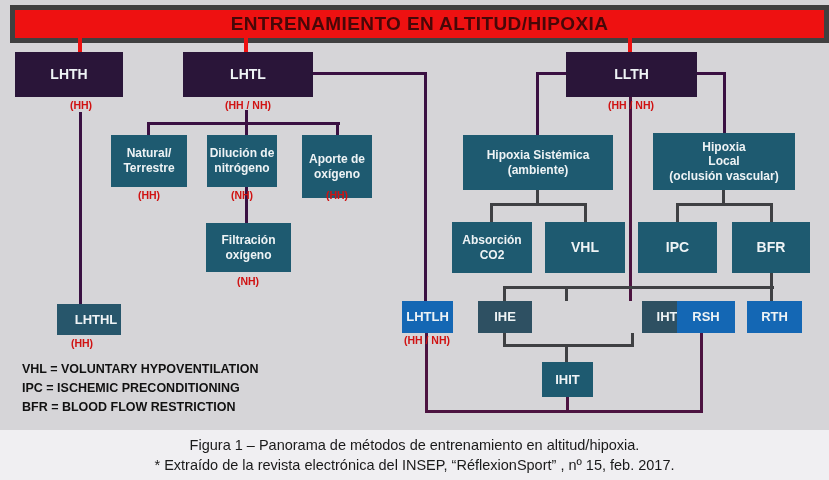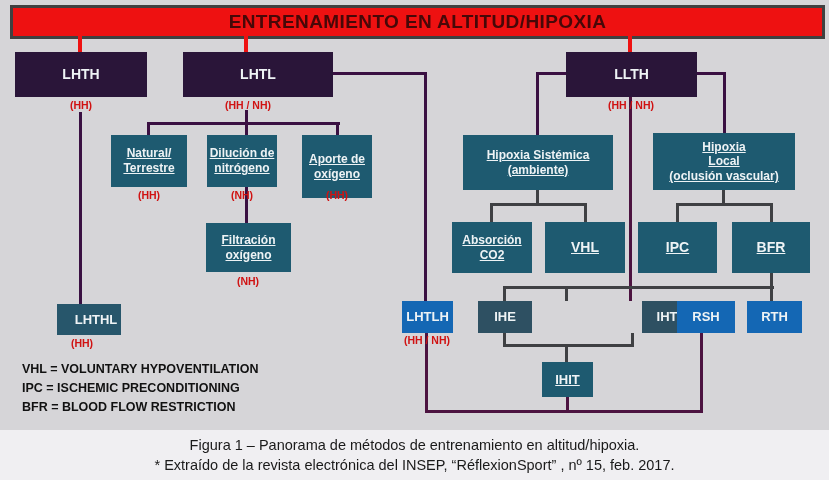--- a/index.html
+++ b/index.html
@@ -4,30 +4,30 @@
 <style>
   html,body{margin:0;padding:0;}
   #stage{
     position:relative;width:829px;height:480px;overflow:hidden;
     background:var(--bg,#d6d5d8);
     font-family:"Liberation Sans",sans-serif;
   }
   .caption-strip{position:absolute;left:0;top:430px;width:829px;height:50px;background:var(--caption-bg,#f0eff2);}
   .banner{
     position:absolute;left:10px;top:5px;width:809px;height:28px;
-    background:var(--banner-red,#ee1111);border:3px solid #404040;
+    background:var(--banner-red,#ee1111);border:5px solid #404040;
     display:flex;align-items:center;justify-content:center;
     color:var(--banner-text,#470808);font-weight:bold;font-size:19px;letter-spacing:.4px;
   }
   .box{
     position:absolute;display:flex;flex-direction:column;align-items:center;justify-content:center;
     color:#eef3f5;font-weight:bold;text-align:center;line-height:1.22;
   }
   .purple{background:var(--purple-box,#2a1539);font-size:14px;}
-  .teal{background:var(--teal-box,#1e5a70);font-size:12px;text-decoration:underline;}
+  .teal{background:var(--teal-box,#1e5a70);font-size:12px;}
   .teal2{background:var(--teal2-box,#27566b);font-size:13px;padding-left:14px;}
   .slate{background:var(--slate-box,#2e5062);font-size:13px;}
   .blue{background:var(--blue-box,#1467b4);font-size:13px;}
   .acr{font-size:14px;}
   .tag{
     position:absolute;color:var(--tag-red,#d01212);font-weight:bold;font-size:10.5px;
     text-align:center;white-space:nowrap;
   }
   .vline,.hline{position:absolute;}
   .lp{background:var(--line-purple,#3a1042);}
@@ -80,24 +80,24 @@
   <div class="vline lg" style="left:770px;top:203px;width:3px;height:19px"></div>
   <div class="hline lg" style="left:503px;top:286px;width:271px;height:3px"></div>
   <div class="vline lg" style="left:503px;top:286px;width:3px;height:15px"></div>
   <div class="vline lg" style="left:565px;top:286px;width:3px;height:15px"></div>
   <div class="vline lg" style="left:770px;top:273px;width:3px;height:28px"></div>
   <div class="vline lg" style="left:503px;top:333px;width:3px;height:13px"></div>
   <div class="vline lg" style="left:631px;top:333px;width:3px;height:13px"></div>
   <div class="hline lg" style="left:503px;top:344px;width:131px;height:3px"></div>
   <div class="vline lg" style="left:565px;top:344px;width:3px;height:18px"></div>
 
-  <div class="box purple" style="left:15px;top:52px;width:132px;height:45px">
+  <div class="box purple" style="left:15px;top:52px;width:108px;height:45px">
     <span>LHTH</span>
   </div>
-  <div class="box purple" style="left:183px;top:52px;width:150px;height:45px">
+  <div class="box purple" style="left:183px;top:52px;width:130px;height:45px">
     <span>LHTL</span>
   </div>
   <div class="box purple" style="left:566px;top:52px;width:131px;height:45px">
     <span>LLTH</span>
   </div>
   <div class="tag" style="left:41px;top:99px;width:80px">(HH)</div>
   <div class="tag" style="left:208px;top:99px;width:80px">(HH / NH)</div>
   <div class="tag" style="left:591px;top:99px;width:80px">(HH / NH)</div>
 
   <div class="box teal" style="left:111px;top:135px;width:76px;height:52px">

